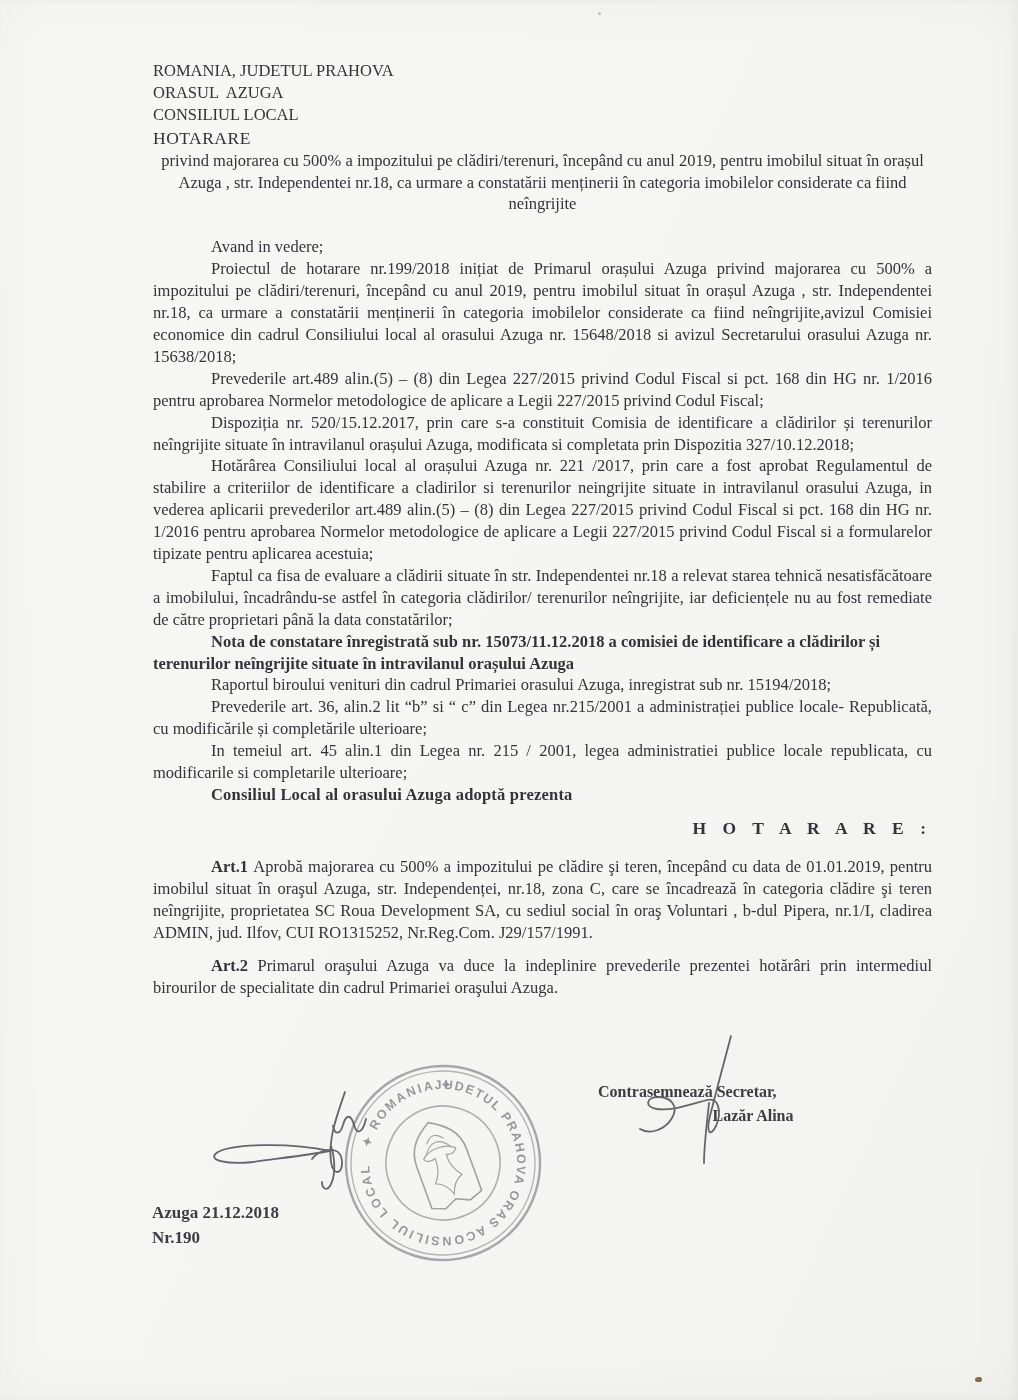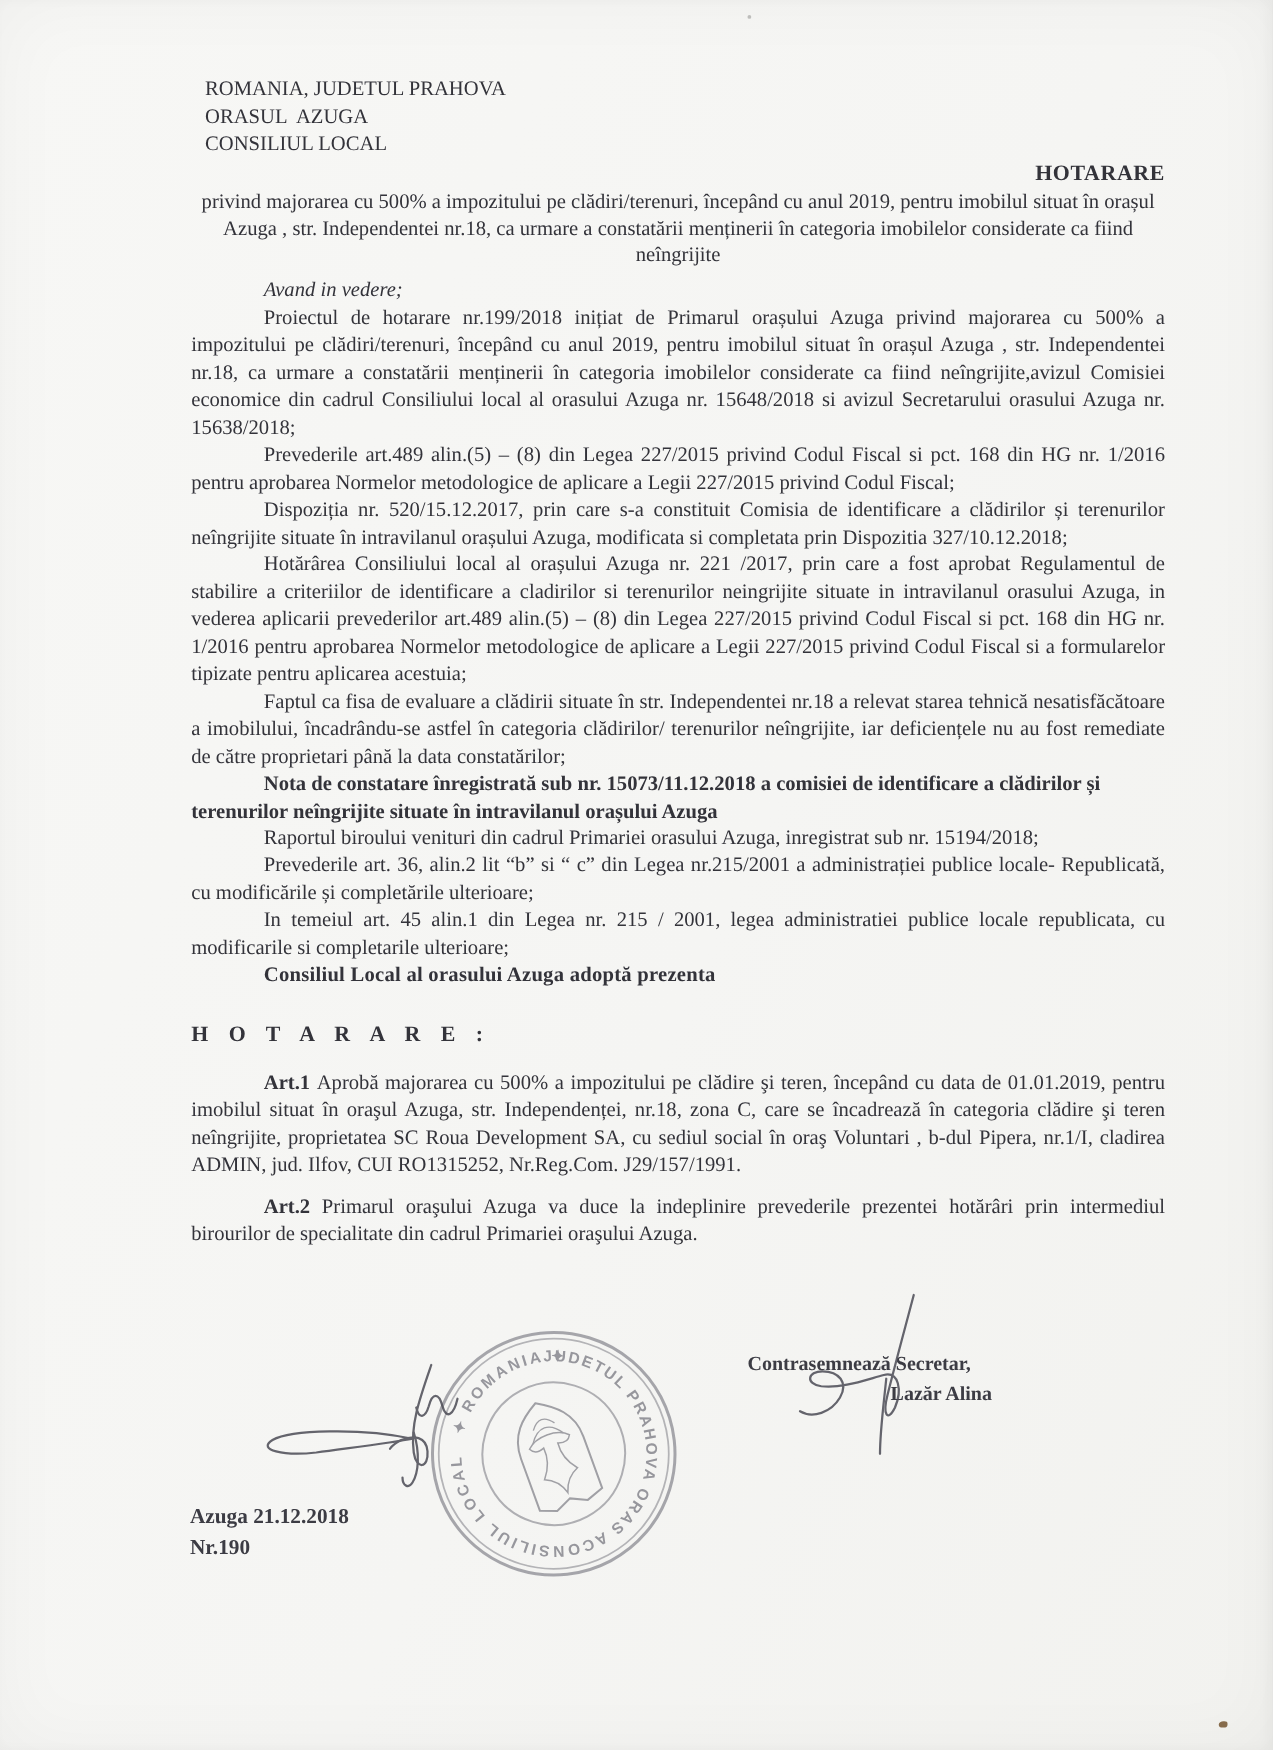--- a/index.html
+++ b/index.html
@@ -12,33 +12,33 @@
     overflow:hidden;
     font-family:"Liberation Serif","DejaVu Serif",serif;
     color:#33333a;
   }
   .content{
     position:absolute;left:153px;top:60px;width:779px;
     font-size:16.5px;line-height:21.9px;
     text-rendering:optimizeLegibility;
   }
   .content *{margin:0;}
-  .org-block div{white-space:pre;margin-left:11px;}
+  .org-block div{white-space:pre;}
   .doc-title{
-    text-align:right;font-weight:bold;font-size:17.5px;
+    text-align:left;font-weight:normal;font-size:17.5px;
     letter-spacing:0.5px;margin-top:2px;
   }
   .subtitle{text-align:center;}
-  .intro{margin-top:6px;text-indent:58px;font-style:italic;}
+  .intro{margin-top:21px;text-indent:58px;}
   .para{text-align:justify;text-indent:58px;}
   .para.no-justify{text-align:left;font-weight:bold;}
   .adopt{font-weight:bold;text-indent:58px;letter-spacing:0.2px;}
   .decision{
-    text-align:left;font-weight:bold;font-size:17.5px;
-    letter-spacing:6px;margin-top:26px;margin-bottom:16px;
+    text-align:right;font-weight:bold;font-size:17.5px;
+    letter-spacing:6px;margin-top:12px;margin-bottom:16px;
   }
   .article{text-align:justify;text-indent:58px;margin-top:12px;}
   .article .art-label{font-weight:bold;}
   .art1{margin-top:6px;}
   
   .sig-block{position:absolute;text-align:center;}
   .sig-president{left:200px;top:1076px;width:190px;}
   .sig-president .role{font-size:16.5px;}
   .sig-president .name{font-size:16.5px;}
   .sig-secretary{left:598px;top:1080px;width:220px;text-align:left;}

